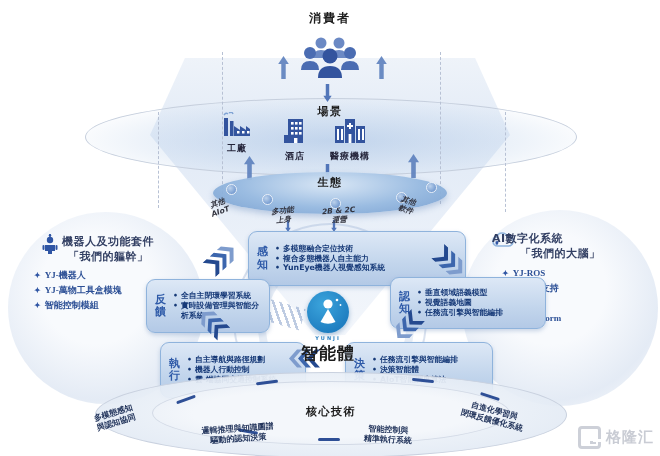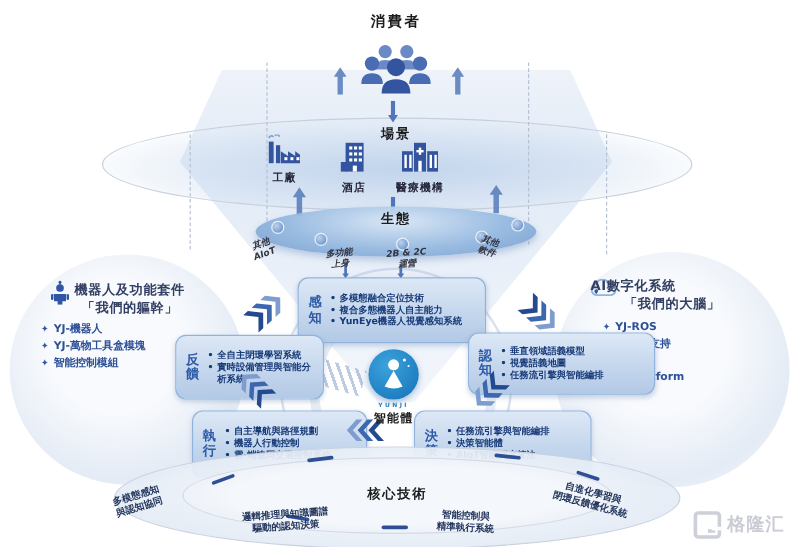--- a/index.html
+++ b/index.html
@@ -25,40 +25,40 @@
     border:1.5px solid #e8eff8;}
 
   
   .dash{border-left:1px dashed #b7c1d4;width:0;}
   .arrow svg{display:block;}
 
   
   .bubble{border-radius:50%;background:radial-gradient(circle at 45% 40%,#f8fafd 35%,#e4ebf5 70%,rgba(228,235,245,0) 100%);}
 
   .panel-title{font-size:11px;font-weight:bold;color:#323f63;letter-spacing:.5px;}
-  .panel-item{font-size:9px;font-weight:bold;color:#2d5096;line-height:14px;white-space:nowrap;}
+  .panel-item{font-size:9px;font-weight:bold;color:#2d5096;line-height:14px;white-space:nowrap;font-family:Liberation Serif, serif;}
   .dm{color:#2f55a4;font-size:8px;margin-right:4px;}
 
   
   .lbox{background:linear-gradient(180deg,#dde8f6 0%,#c2d5ec 60%,#b3c9e6 100%);
     border:1.5px solid #8fb3dc;border-radius:9px;box-shadow:0 2px 4px rgba(110,140,185,.35);
     display:flex;align-items:center;padding:4px 6px;box-sizing:border-box;}
   .lbox .vlabel{width:13px;font-size:11px;font-weight:bold;color:#2e5aa8;line-height:1.12;
     word-break:break-all;margin:0 5px 0 2px;}
   .lbox .items{flex:1;}
   .li{font-size:7.8px;font-weight:bold;color:#173a78;line-height:1.28;display:flex;}
   .li .dot{margin-right:3px;color:#173a78;}
 
   .chev{transform-origin:center;}
 
   
   .agent-circle{width:42px;height:42px;border-radius:50%;
     background:radial-gradient(circle at 38% 32%,#3ba4dc,#1e7dc0 75%);box-shadow:0 2px 5px rgba(40,100,160,.4);}
   .yunji-text{font-size:5px;letter-spacing:2px;color:#2a7fc0;font-weight:bold;}
-  .agent-label{font-size:10px;font-weight:bold;color:#1d1d1d;letter-spacing:1px;}
+  .agent-label{font-size:17px;font-weight:bold;color:#1d1d1d;letter-spacing:1px;}
 
   
   .plat-outer{left:95px;top:372px;width:470px;height:84px;border-radius:50%;
     border:1px solid #c9d1df;background:radial-gradient(ellipse at 50% 45%,rgba(238,243,249,.95) 40%,rgba(216,226,240,.85) 100%);}
   .plat-inner{left:152px;top:381px;width:356px;height:62px;border-radius:50%;
     border:1px solid #d3dae6;background:radial-gradient(ellipse,#f4f7fb 55%,#e3eaf4 100%);}
   .tick{height:3px;border-radius:2px;background:#2e4f96;}
 
   .big-title{font-size:12px;font-weight:bold;color:#1d1d1d;letter-spacing:2px;}
   .mid-title{font-size:11px;font-weight:bold;color:#1d1d1d;letter-spacing:1.5px;}
@@ -266,21 +266,21 @@
     </svg></div>
   <div class="abs panel-title" style="left:492px;top:231px;">AI數字化系統</div>
   <div class="abs panel-title" style="left:520px;top:246px;">「我們的大腦」</div>
   <div class="abs" style="left:502px;top:266px;">
     <div class="panel-item"><span class="dm">✦</span><span>YJ-ROS</span></div>
     <div class="panel-item"><span class="dm">✦</span><span>綜合AI支持</span></div>
     <div class="panel-item"><span class="dm">✦</span><span>HDOS</span></div>
     <div class="panel-item"><span class="dm">✦</span><span>YJ-Platform</span></div>
   </div>
 
-  <div class="abs lbox" style="left:248px;top:231px;width:157px;height:55px;">
+  <div class="abs lbox" style="left:248px;top:231px;width:218px;height:55px;">
     <div class="vlabel">感知</div>
     <div class="items">
       <div class="li">
           <span class="dot">•</span>
           <span>多模態融合定位技術</span>
         </div>
       <div class="li">
           <span class="dot">•</span>
           <span>複合多態機器人自主能力</span>
         </div>

